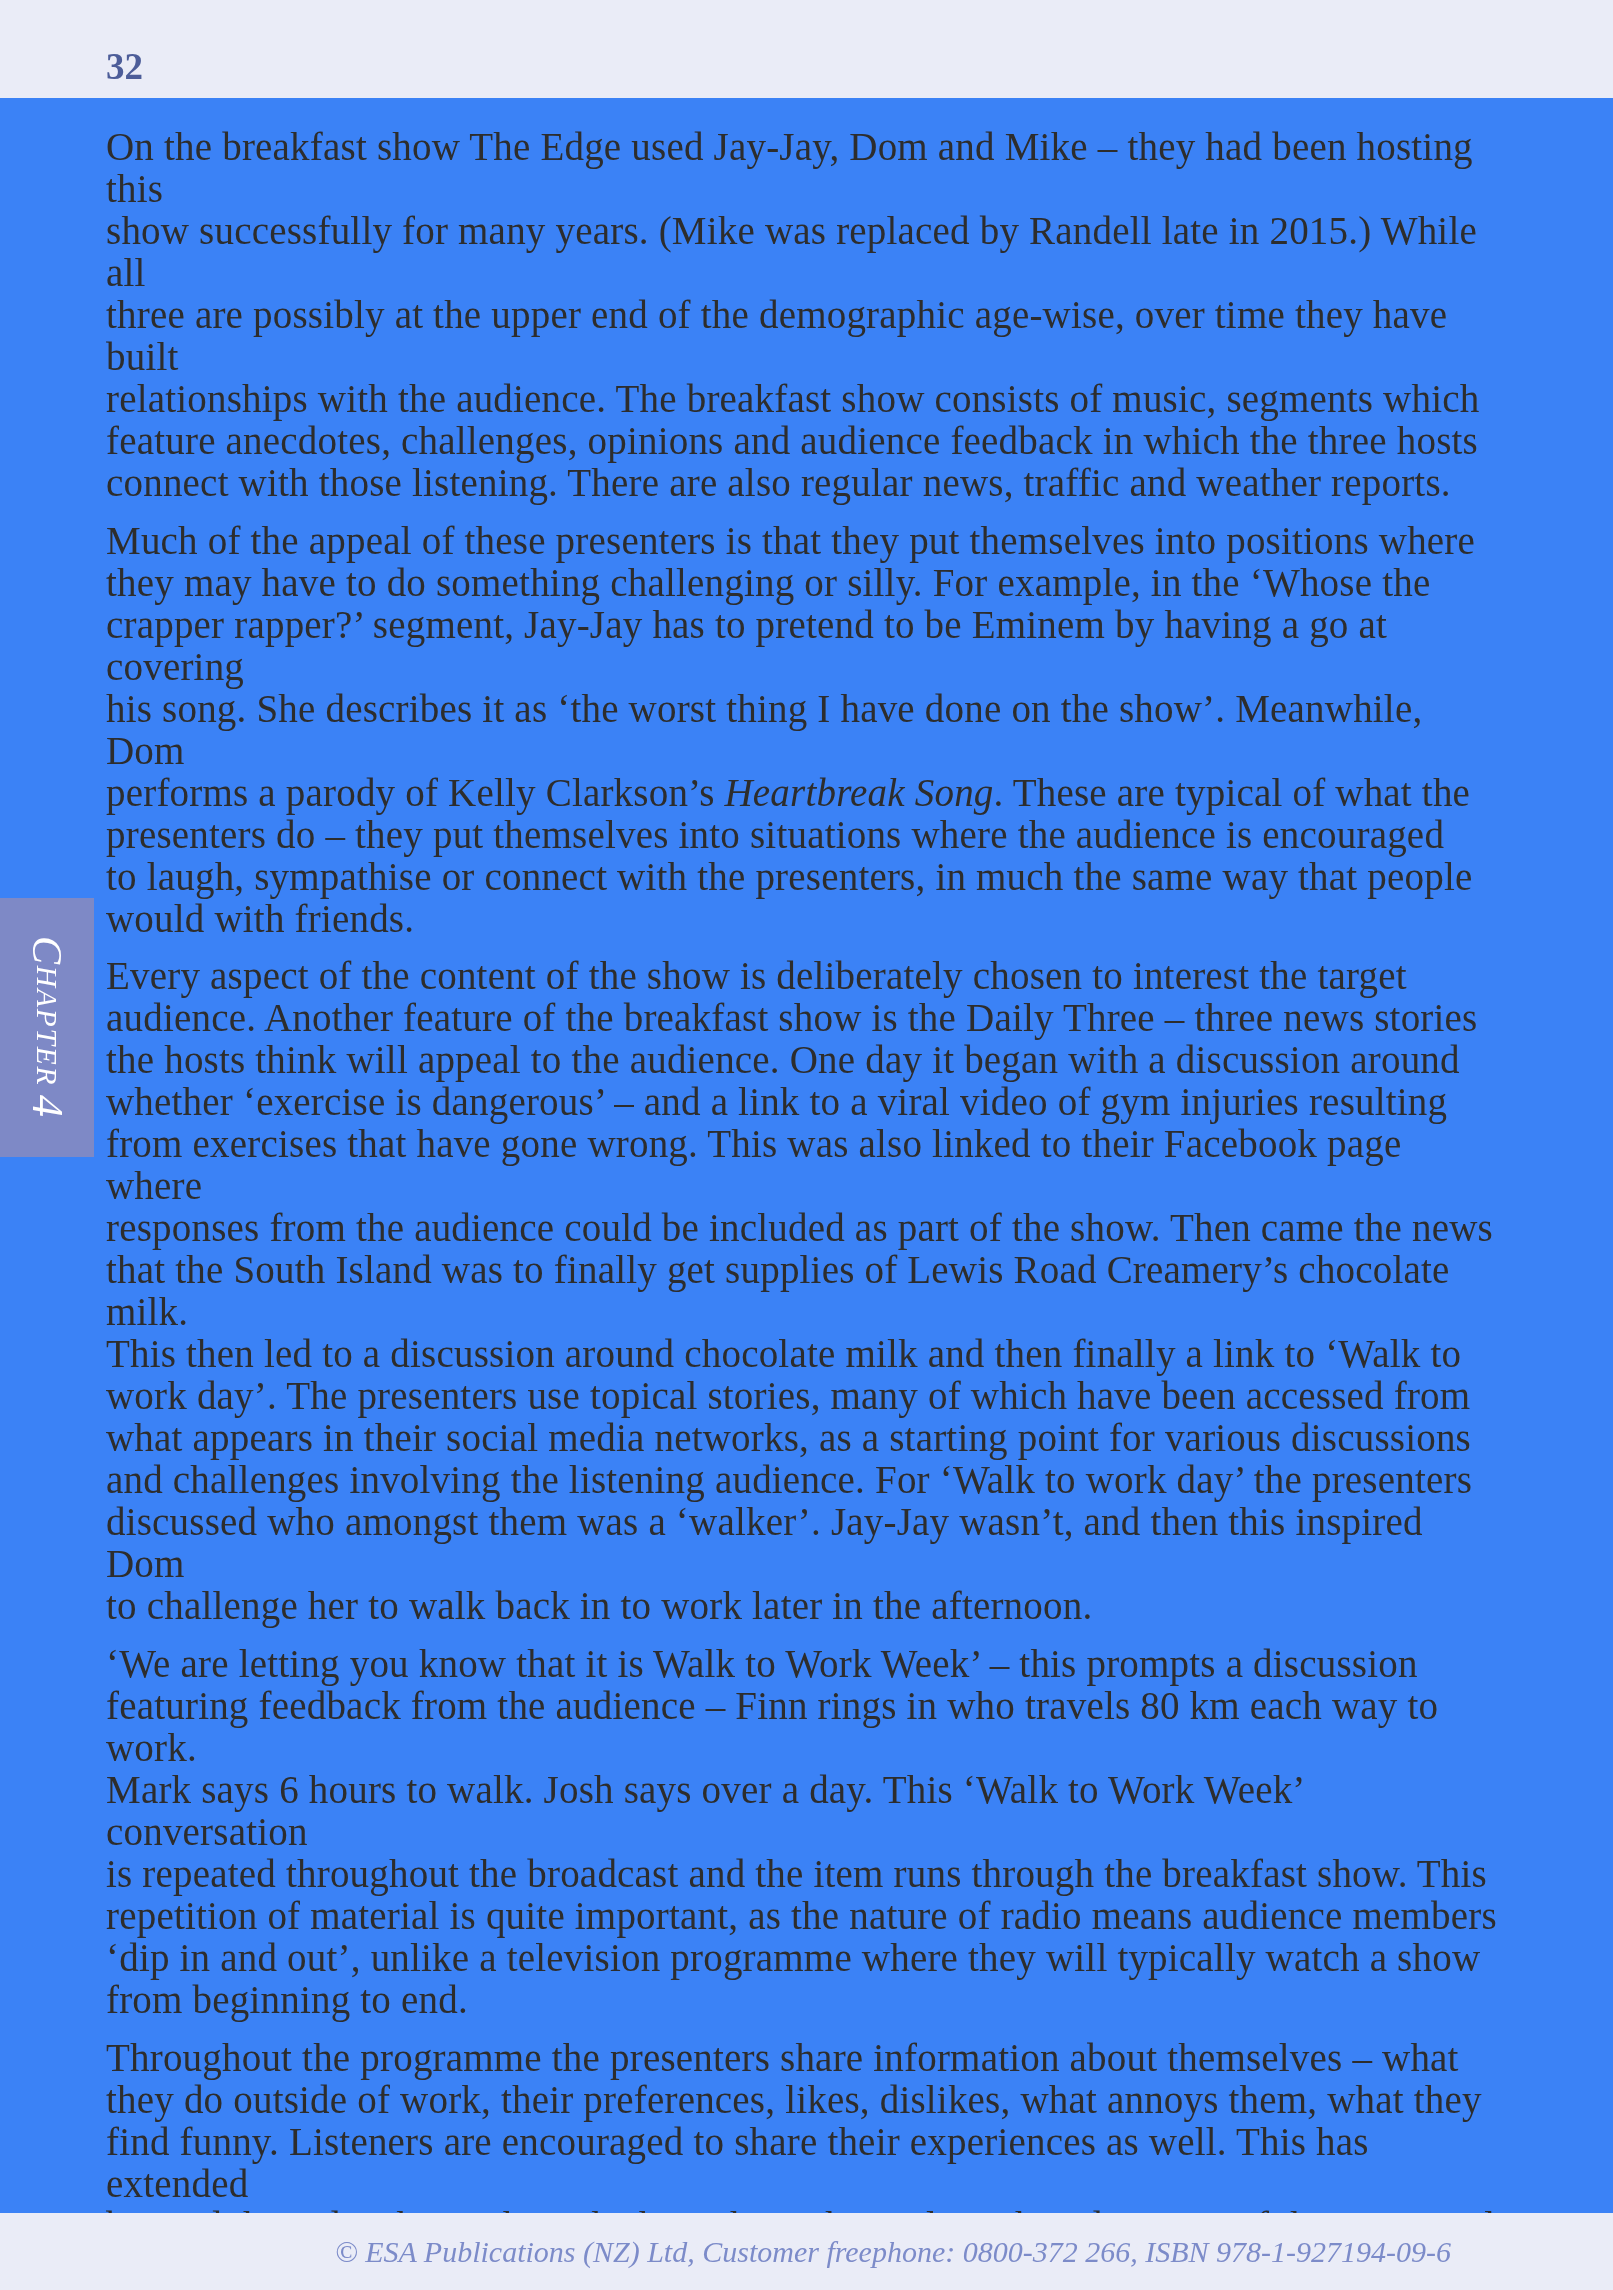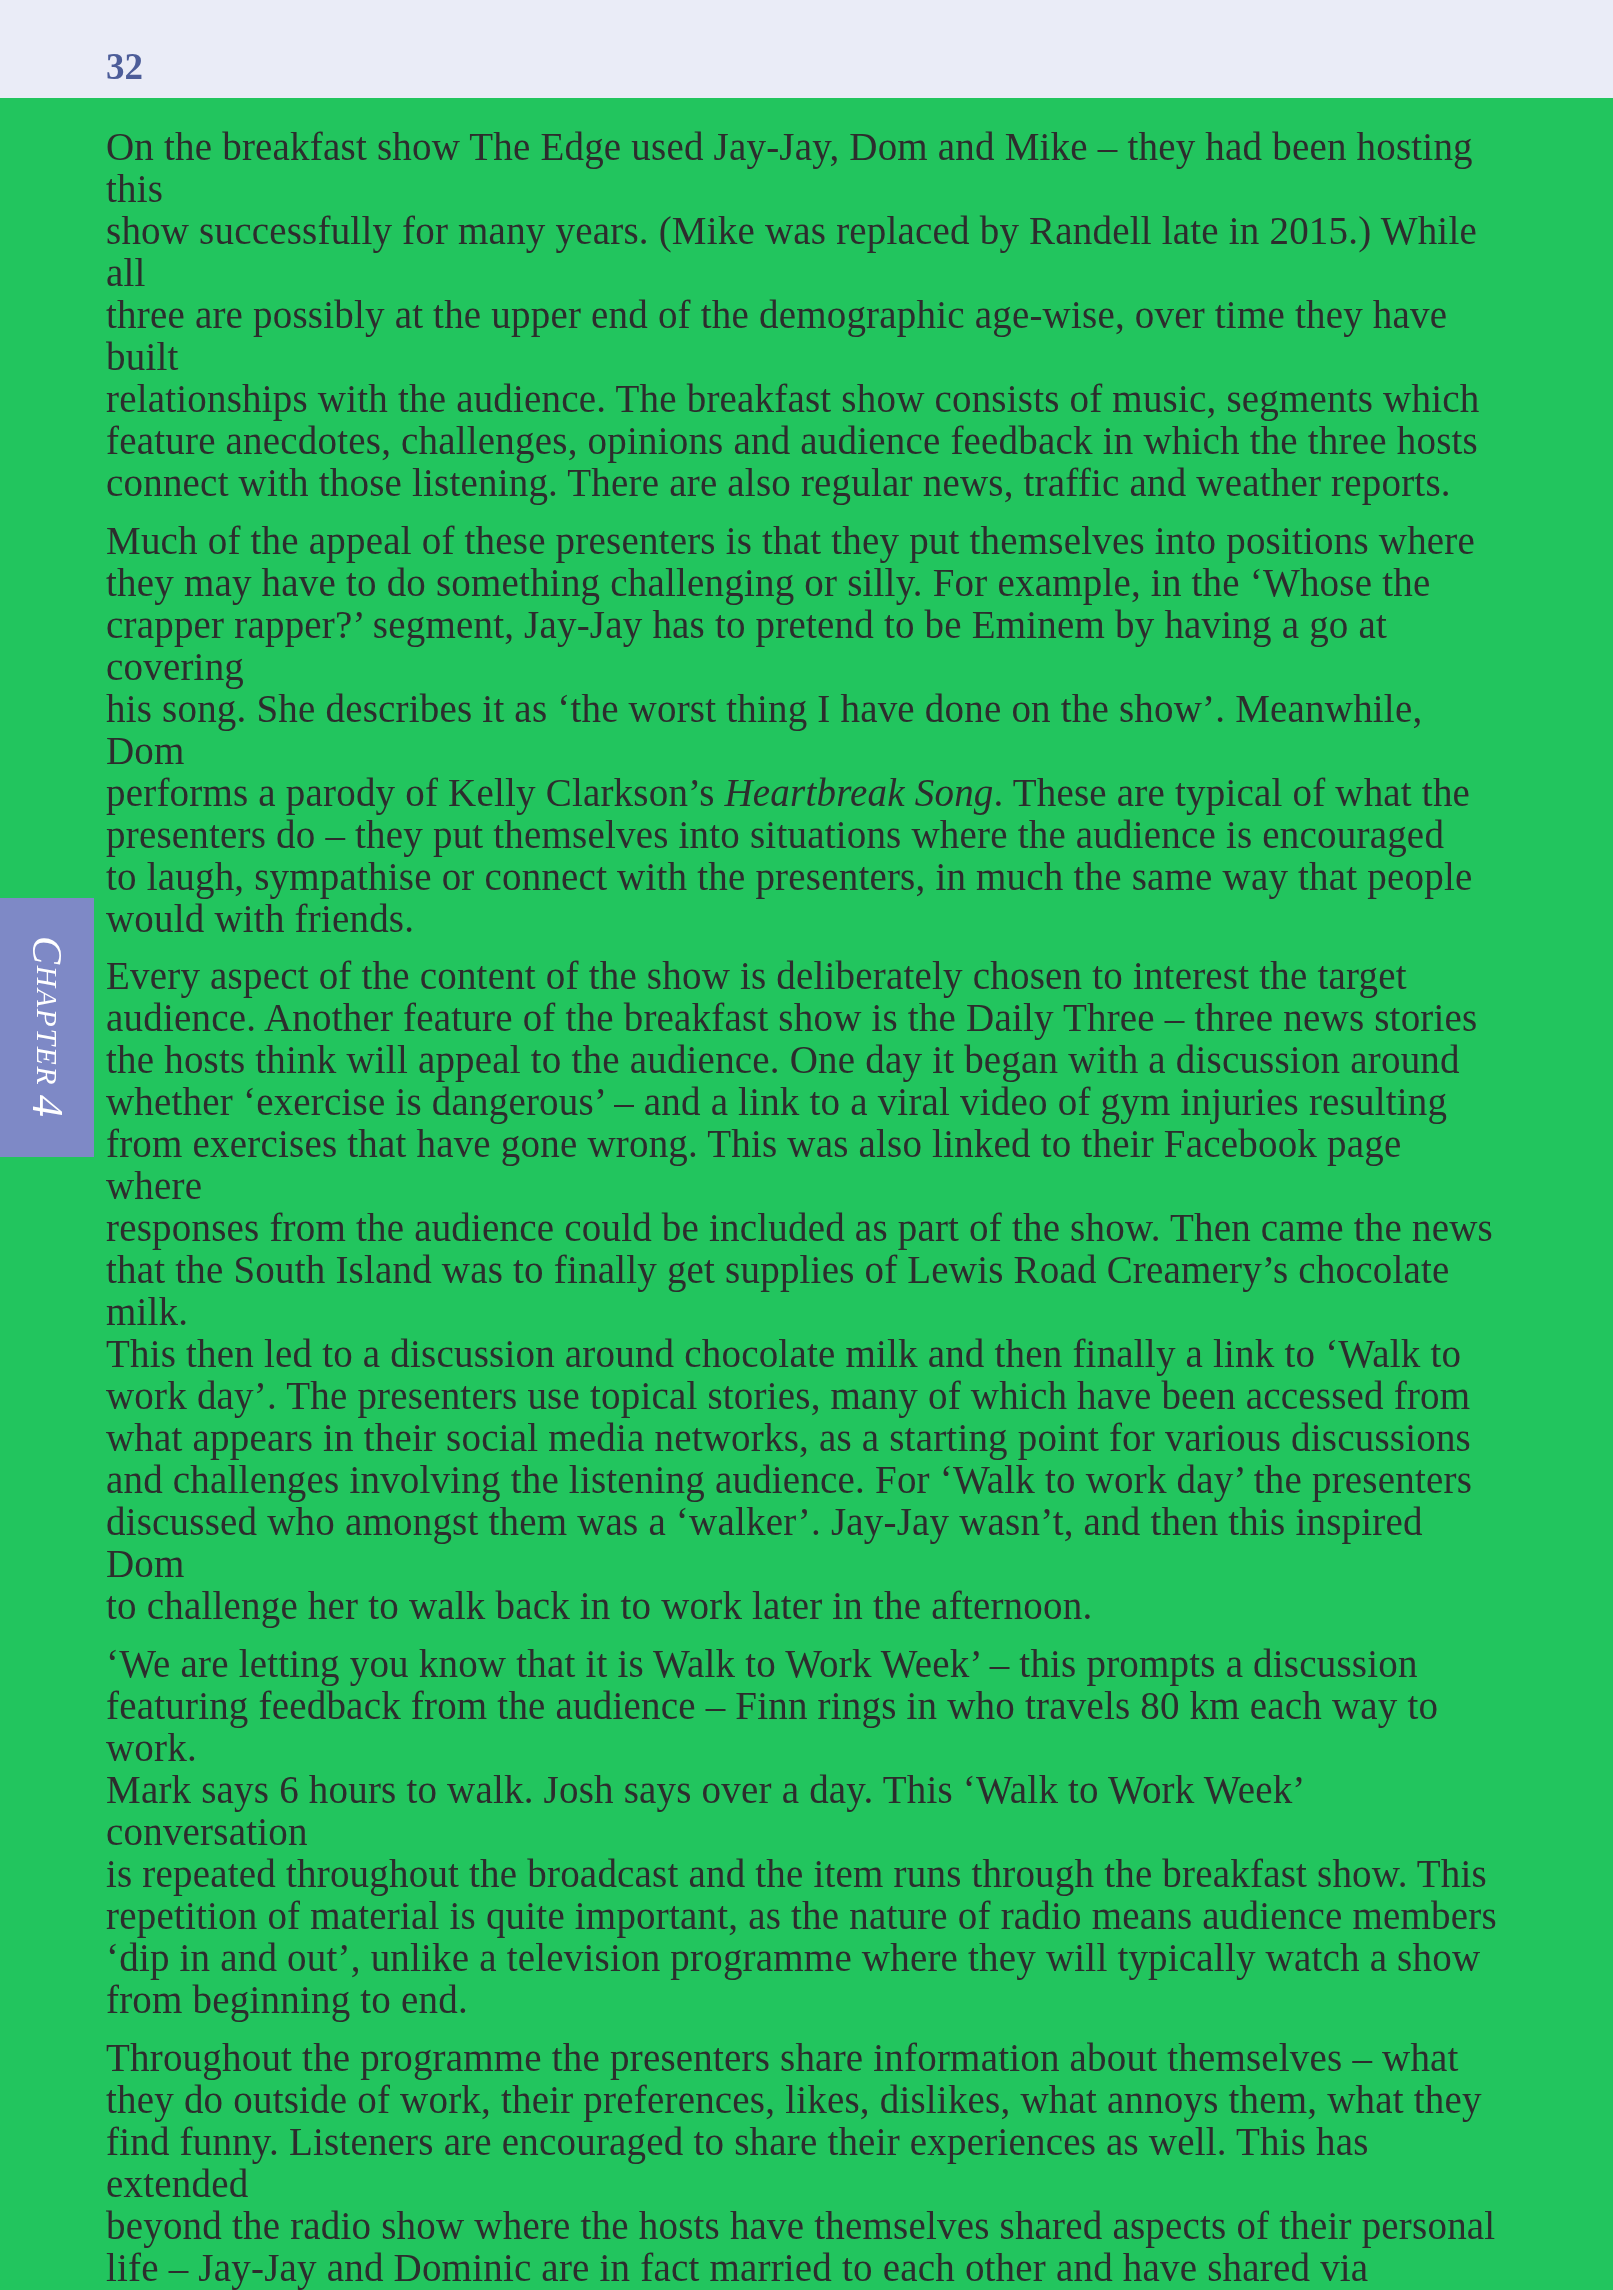--- a/index.html
+++ b/index.html
@@ -1,21 +1,21 @@
 <!DOCTYPE html>
 <html style="font-size:14.8px"><head>
 <meta charset="utf-8">
 <style>
   * { margin: 0; padding: 0; box-sizing: border-box; }
   html, body { background: #ffffff; }
   .page {
     position: relative;
     width: 1613px;
     height: 2291px;
-    background: #22c55e;
+    background: #3b82f6;
     overflow: hidden;
     font-family: "Liberation Serif", "DejaVu Serif", serif;
   }
 
   
   .header-band {
     position: absolute;
     top: 0; left: 0;
     width: 100%;
     height: 98px;
@@ -149,15 +149,18 @@
 find funny. Listeners are encouraged to share their experiences as well. This has extended
 beyond the radio show where the hosts have themselves shared aspects of their personal
 life – Jay-Jay and Dominic are in fact married to each other and have shared via interviews
 their struggles to start a family, their wedding photos, their overseas trips and the fact
 they have a dog called Kanye. Personal details such as what they did on the weekend or
 embarrassing stories are regularly featured throughout the breakfast show, and audience
 members are encouraged to give feedback. One such example was a regular listener who
 arranged with the breakfast crew that he would propose to his girlfriend live on air.</p>
   </div>
 
+  <div class="footer-band">
+    <span class="footer-text">© ESA Publications (NZ) Ltd, Customer freephone: 0800-372 266, ISBN 978-1-927194-09-6</span>
+  </div>
 
 </div>
 
 
 </body></html>

